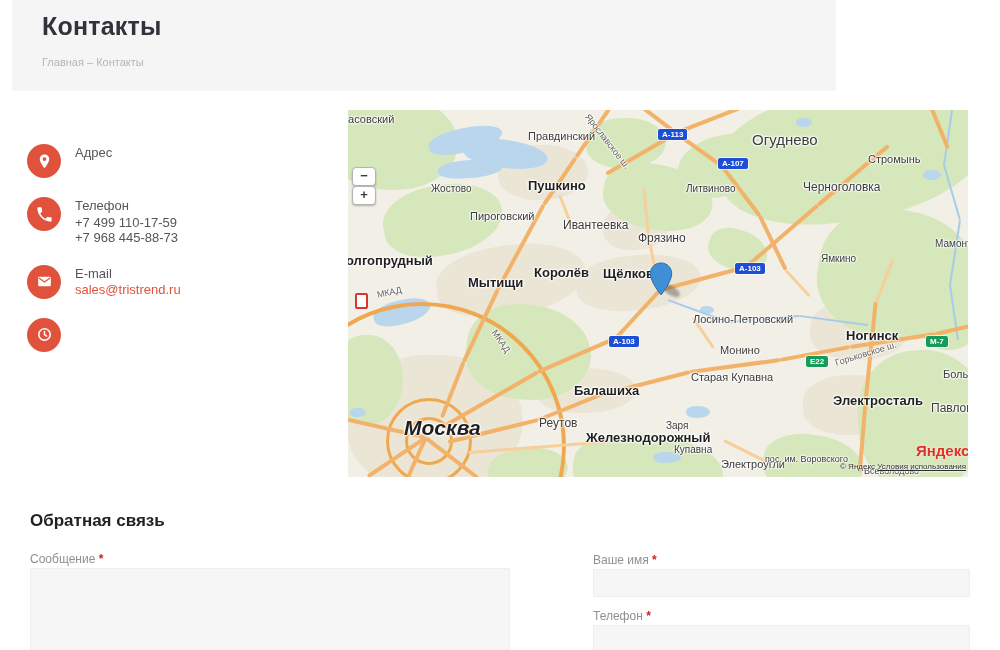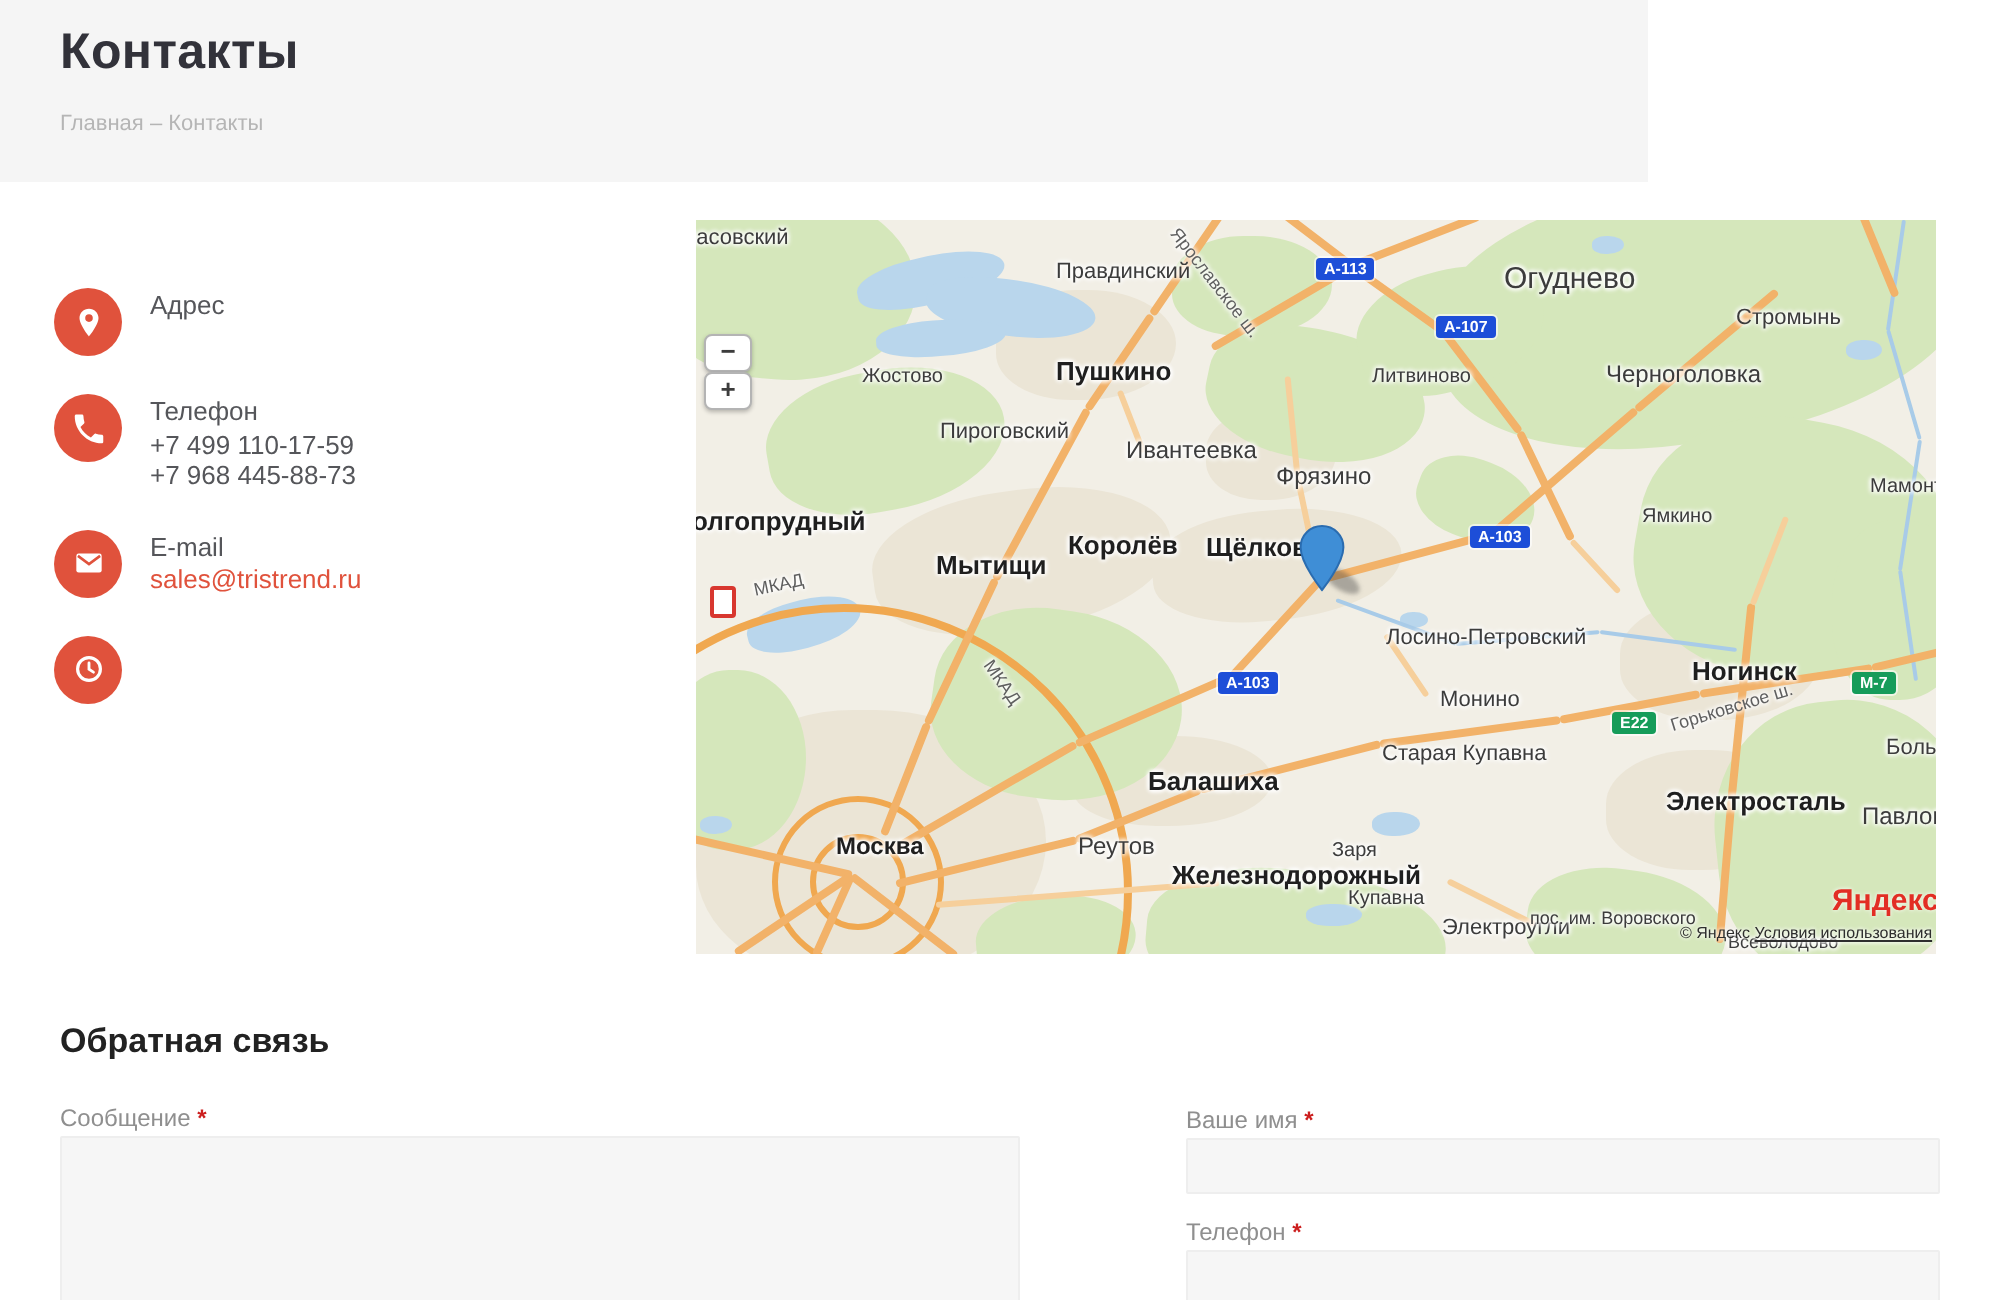--- a/index.html
+++ b/index.html
@@ -1,19 +1,19 @@
 <!DOCTYPE html>
 <html><head>
 <meta charset="utf-8">
 <style>
   html,body{margin:0;padding:0}
   body{width:1000px;height:650px;position:relative;overflow:hidden;background:#fff;
        font-family:"Liberation Sans",sans-serif;}
   
-  .hdr{position:absolute;left:0;top:0;width:824px;height:91px;background:#f5f5f5}
+  .hdr{position:absolute;left:12px;top:0;width:824px;height:91px;background:#f5f5f5}
   .hdr h1{position:absolute;left:30px;top:12px;margin:0;font-size:25px;font-weight:bold;color:#32323a;letter-spacing:.2px}
   .crumbs{position:absolute;left:30px;top:56px;font-size:11px;color:#b5b5b5}
   .crumbs a{color:#b5b5b5;text-decoration:none}
   
   .contacts{position:absolute;left:27px;top:144px;width:305px}
   .ci{display:flex;margin-bottom:19px}
   .ci .ic{flex:0 0 34px;width:34px;height:34px;border-radius:50%;background:#e0523c;
           display:flex;align-items:center;justify-content:center}
   .ci .ic svg{width:19px;height:19px}
   .ci .tx{margin-left:14px;font-size:13px;color:#55565a;line-height:15.5px;padding-top:1px}
@@ -223,21 +223,21 @@
       <span class="lb" style="left: 243px; top: 2px; font-size: 9px; transform: rotate(52deg); color: rgb(95, 95, 95);">Ярославское ш.</span>
       <span class="lb" style="left: 486px; top: 248px; font-size: 9px; transform: rotate(-17deg); color: rgb(95, 95, 95);">Горьковское ш.</span>
       <span class="lb" style="left: 345px; top: 203px; font-size: 11px;">Лосино-Петровский</span>
       <span class="lb b" style="left: 498px; top: 218px; font-size: 13px;">Ногинск</span>
       <span class="lb" style="left: 372px; top: 234px; font-size: 11px;">Монино</span>
       <span class="lb" style="left: 595px; top: 258px; font-size: 11px;">Больш</span>
       <span class="lb" style="left: 343px; top: 261px; font-size: 11px;">Старая Купавна</span>
       <span class="lb b" style="left: 226px; top: 273px; font-size: 13px;">Балашиха</span>
       <span class="lb b" style="left: 485px; top: 283px; font-size: 13px;">Электросталь</span>
       <span class="lb" style="left: 583px; top: 291px; font-size: 12px;">Павлов</span>
-      <span class="lb b" style="left: 70px; top: 306px; font-size: 12px;">Москва</span>
+      <span class="lb b" style="left: 56px; top: 306px; font-size: 21px; font-style: italic;">Москва</span>
       <span class="lb" style="left: 191px; top: 306px; font-size: 12px;">Реутов</span>
       <span class="lb" style="left: 318px; top: 310px; font-size: 10px;">Заря</span>
       <span class="lb b" style="left: 238px; top: 320px; font-size: 13px;">Железнодорожный</span>
       <span class="lb" style="left: 326px; top: 334px; font-size: 10px;">Купавна</span>
       <span class="lb" style="left: 373px; top: 348px; font-size: 11px;">Электроугли</span>
       <span class="lb" style="left: 417px; top: 344px; font-size: 9px;">пос. им. Воровского</span>
       <span class="lb" style="left: 516px; top: 356px; font-size: 9px;">Всеволодово</span>
       <span class="bdg" style="left: 310px; top: 19px;">А-113</span>
       <span class="bdg" style="left: 370px; top: 48px;">А-107</span>
       <span class="bdg" style="left: 387px; top: 153px;">А-103</span>

